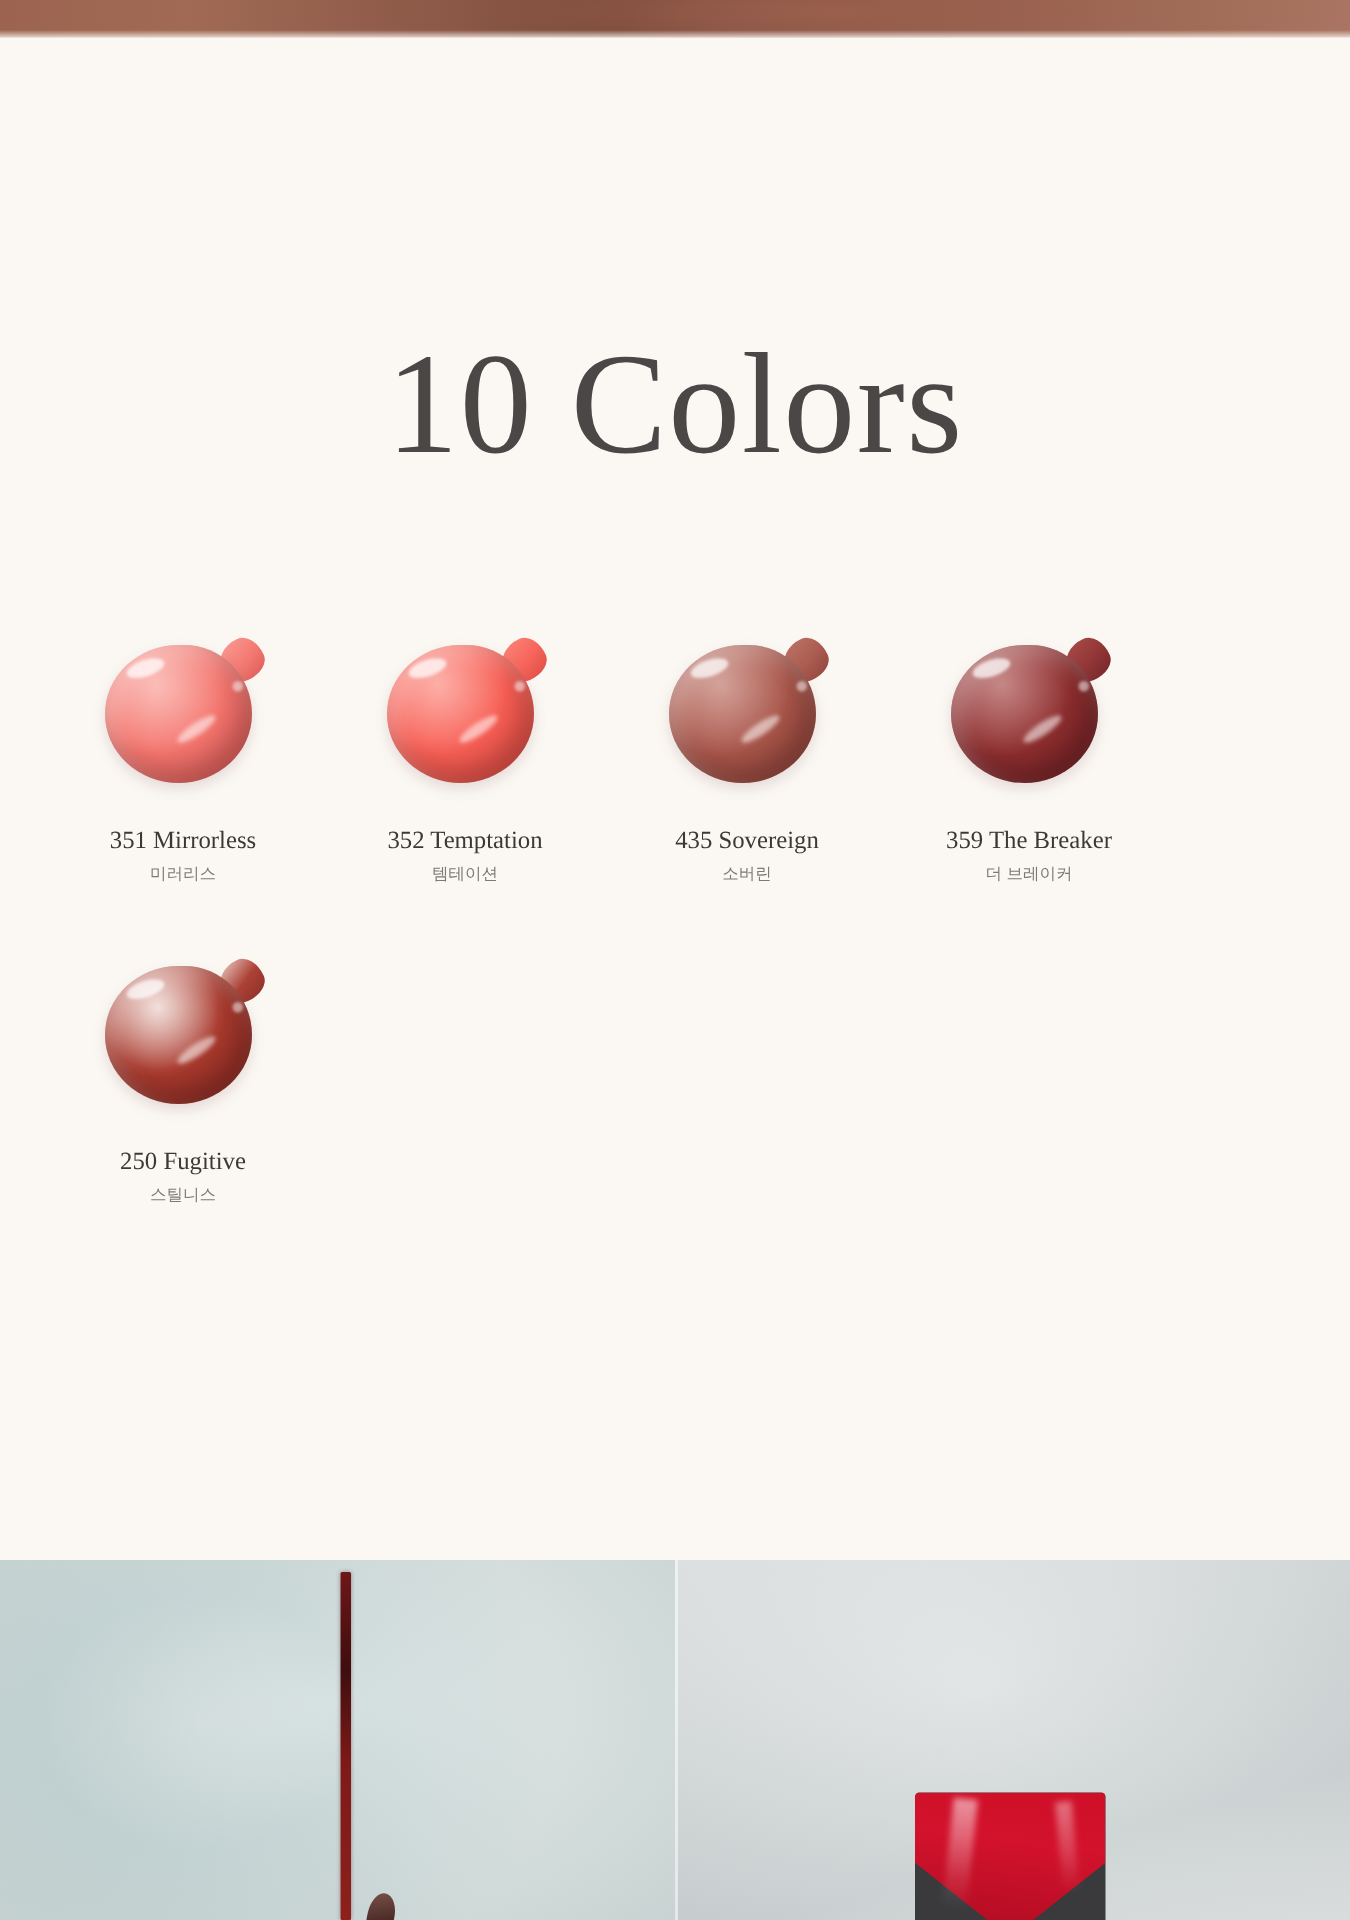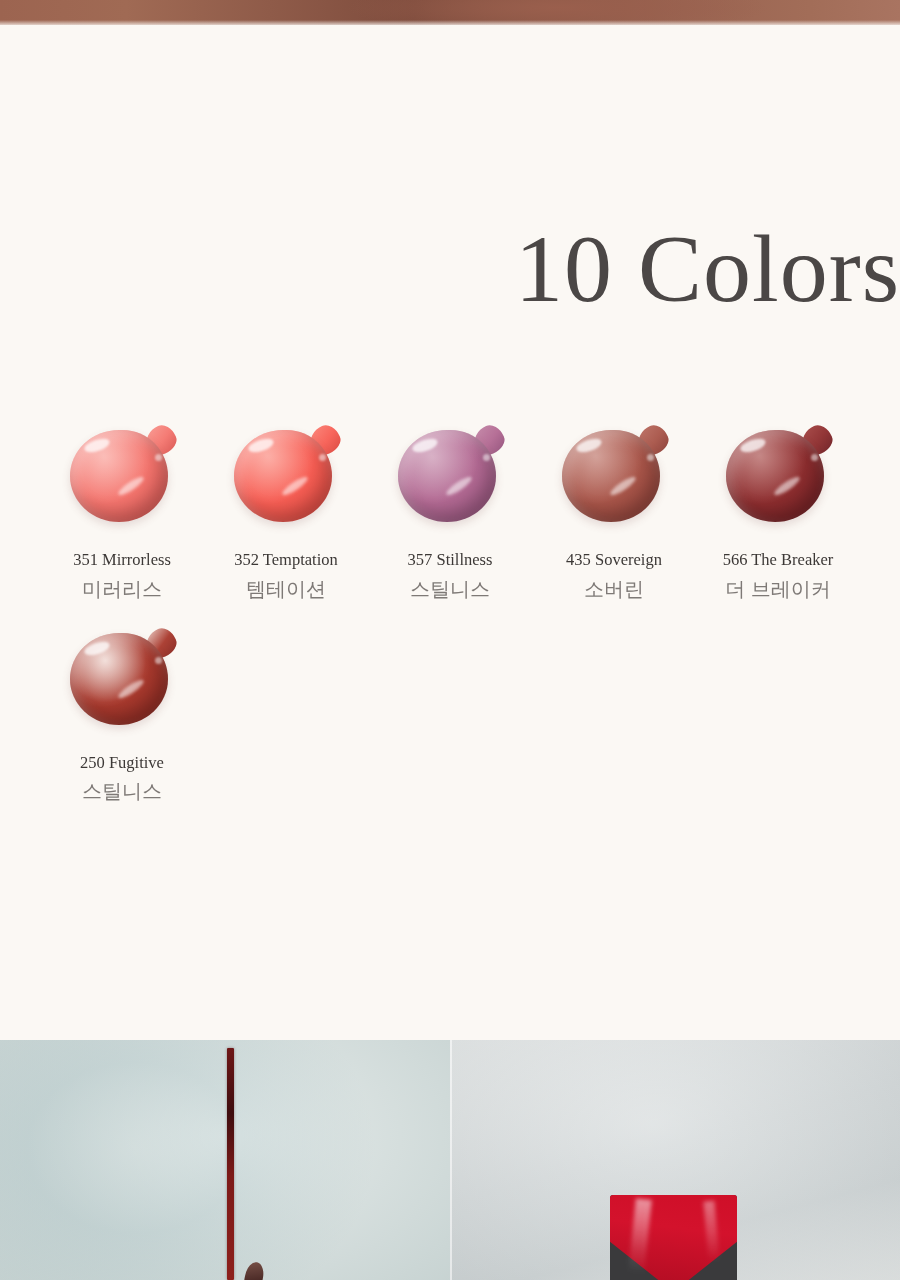--- a/index.html
+++ b/index.html
@@ -39,37 +39,38 @@
     top: 25px; left: 0;
     width: 900px;
     height: 1015px;
     background: #FBF8F4;
   }
   .page-title {
     position: absolute;
     top: 196px;
     left: 0;
     width: 900px;
-    text-align: right;
+    text-align: center;
     font-family: "Liberation Serif", serif;
     font-size: 96px;
     line-height: 1;
     letter-spacing: 1px;
     color: #4B4746;
     font-weight: 400;
   }
 
   
   .swatch-grid {
     position: absolute;
     top: 395px;
     left: 40px;
     width: 820px;
     display: flex;
     flex-wrap: wrap;
+    gap: 24px;
   }
   .swatch-cell {
     width: 164px;
     display: flex;
     flex-direction: column;
     align-items: center;
     margin-bottom: 20px;
   }
   .swatch-blob-wrap {
     width: 120px;
@@ -146,21 +147,21 @@
   .swatch-name-en {
     font-family: "Liberation Serif", serif;
     font-size: 16.5px;
     color: #3C3836;
     text-align: center;
     line-height: 1.25;
     white-space: nowrap;
   }
   .swatch-name-ko {
     font-family: "Liberation Sans", sans-serif;
-    font-size: 20px;
+    font-size: 11px;
     color: #7E7976;
     text-align: center;
     line-height: 1.35;
     margin-top: 5px;
     white-space: nowrap;
   }
 
   
   .bottom-photos {
     position: absolute;
@@ -294,52 +295,40 @@
           <div class="swatch-rim"></div>
           <div class="swatch-gloss-a"></div>
           <div class="swatch-gloss-b"></div>
           <div class="swatch-gloss-c"></div>
         </div>
         <div class="swatch-name-en">352 Temptation</div>
         <div class="swatch-name-ko">템테이션</div>
       </div>
       <div class="swatch-cell">
         <div class="swatch-blob-wrap">
-          <div class="swatch-tail" style="background: linear-gradient(150deg, rgb(196, 136, 168) 0%, rgb(179, 106, 147) 55%, rgb(146, 80, 122) 100%);"></div>
-          <div class="swatch-blob" style="background: radial-gradient(at 36% 30%, rgb(196, 136, 168) 0%, rgb(179, 106, 147) 46%, rgb(146, 80, 122) 100%);"></div>
-          <div class="swatch-rim"></div>
-          <div class="swatch-gloss-a"></div>
-          <div class="swatch-gloss-b"></div>
-          <div class="swatch-gloss-c"></div>
-        </div>
-        <div class="swatch-name-en">357 Stillness</div>
-        <div class="swatch-name-ko">스틸니스</div>
-      </div>
-      <div class="swatch-cell">
-        <div class="swatch-blob-wrap">
           <div class="swatch-tail" style="background: linear-gradient(150deg, rgb(188, 112, 100) 0%, rgb(169, 86, 74) 55%, rgb(138, 60, 52) 100%);"></div>
           <div class="swatch-blob" style="background: radial-gradient(at 36% 30%, rgb(188, 112, 100) 0%, rgb(169, 86, 74) 46%, rgb(138, 60, 52) 100%);"></div>
           <div class="swatch-rim"></div>
           <div class="swatch-gloss-a"></div>
           <div class="swatch-gloss-b"></div>
           <div class="swatch-gloss-c"></div>
         </div>
         <div class="swatch-name-en">435 Sovereign</div>
         <div class="swatch-name-ko">소버린</div>
       </div>
       <div class="swatch-cell">
         <div class="swatch-blob-wrap">
           <div class="swatch-tail" style="background: linear-gradient(150deg, rgb(166, 71, 69) 0%, rgb(142, 46, 47) 55%, rgb(108, 29, 34) 100%);"></div>
           <div class="swatch-blob" style="background: radial-gradient(at 36% 30%, rgb(166, 71, 69) 0%, rgb(142, 46, 47) 46%, rgb(108, 29, 34) 100%);"></div>
           <div class="swatch-rim"></div>
           <div class="swatch-gloss-a"></div>
           <div class="swatch-gloss-b"></div>
           <div class="swatch-gloss-c"></div>
         </div>
-        <div class="swatch-name-en">566 The Breaker</div>
+        <div class="swatch-name-en">359 The Breaker</div>
         <div class="swatch-name-ko">더 브레이커</div>
       </div>
       <div class="swatch-cell">
         <div class="swatch-blob-wrap">
           <div class="swatch-tail" style="background: linear-gradient(150deg, rgba(190, 85, 68, 0.25) 0%, rgb(169, 58, 46) 55%, rgb(134, 38, 31) 100%);"></div>
           <div class="swatch-blob" style="background: radial-gradient(at 36% 30%, rgba(190, 85, 68, 0.25) 0%, rgb(169, 58, 46) 46%, rgb(134, 38, 31) 100%);"></div>
           <div class="swatch-rim"></div>
           <div class="swatch-gloss-a"></div>
           <div class="swatch-gloss-b"></div>
           <div class="swatch-gloss-c"></div>

